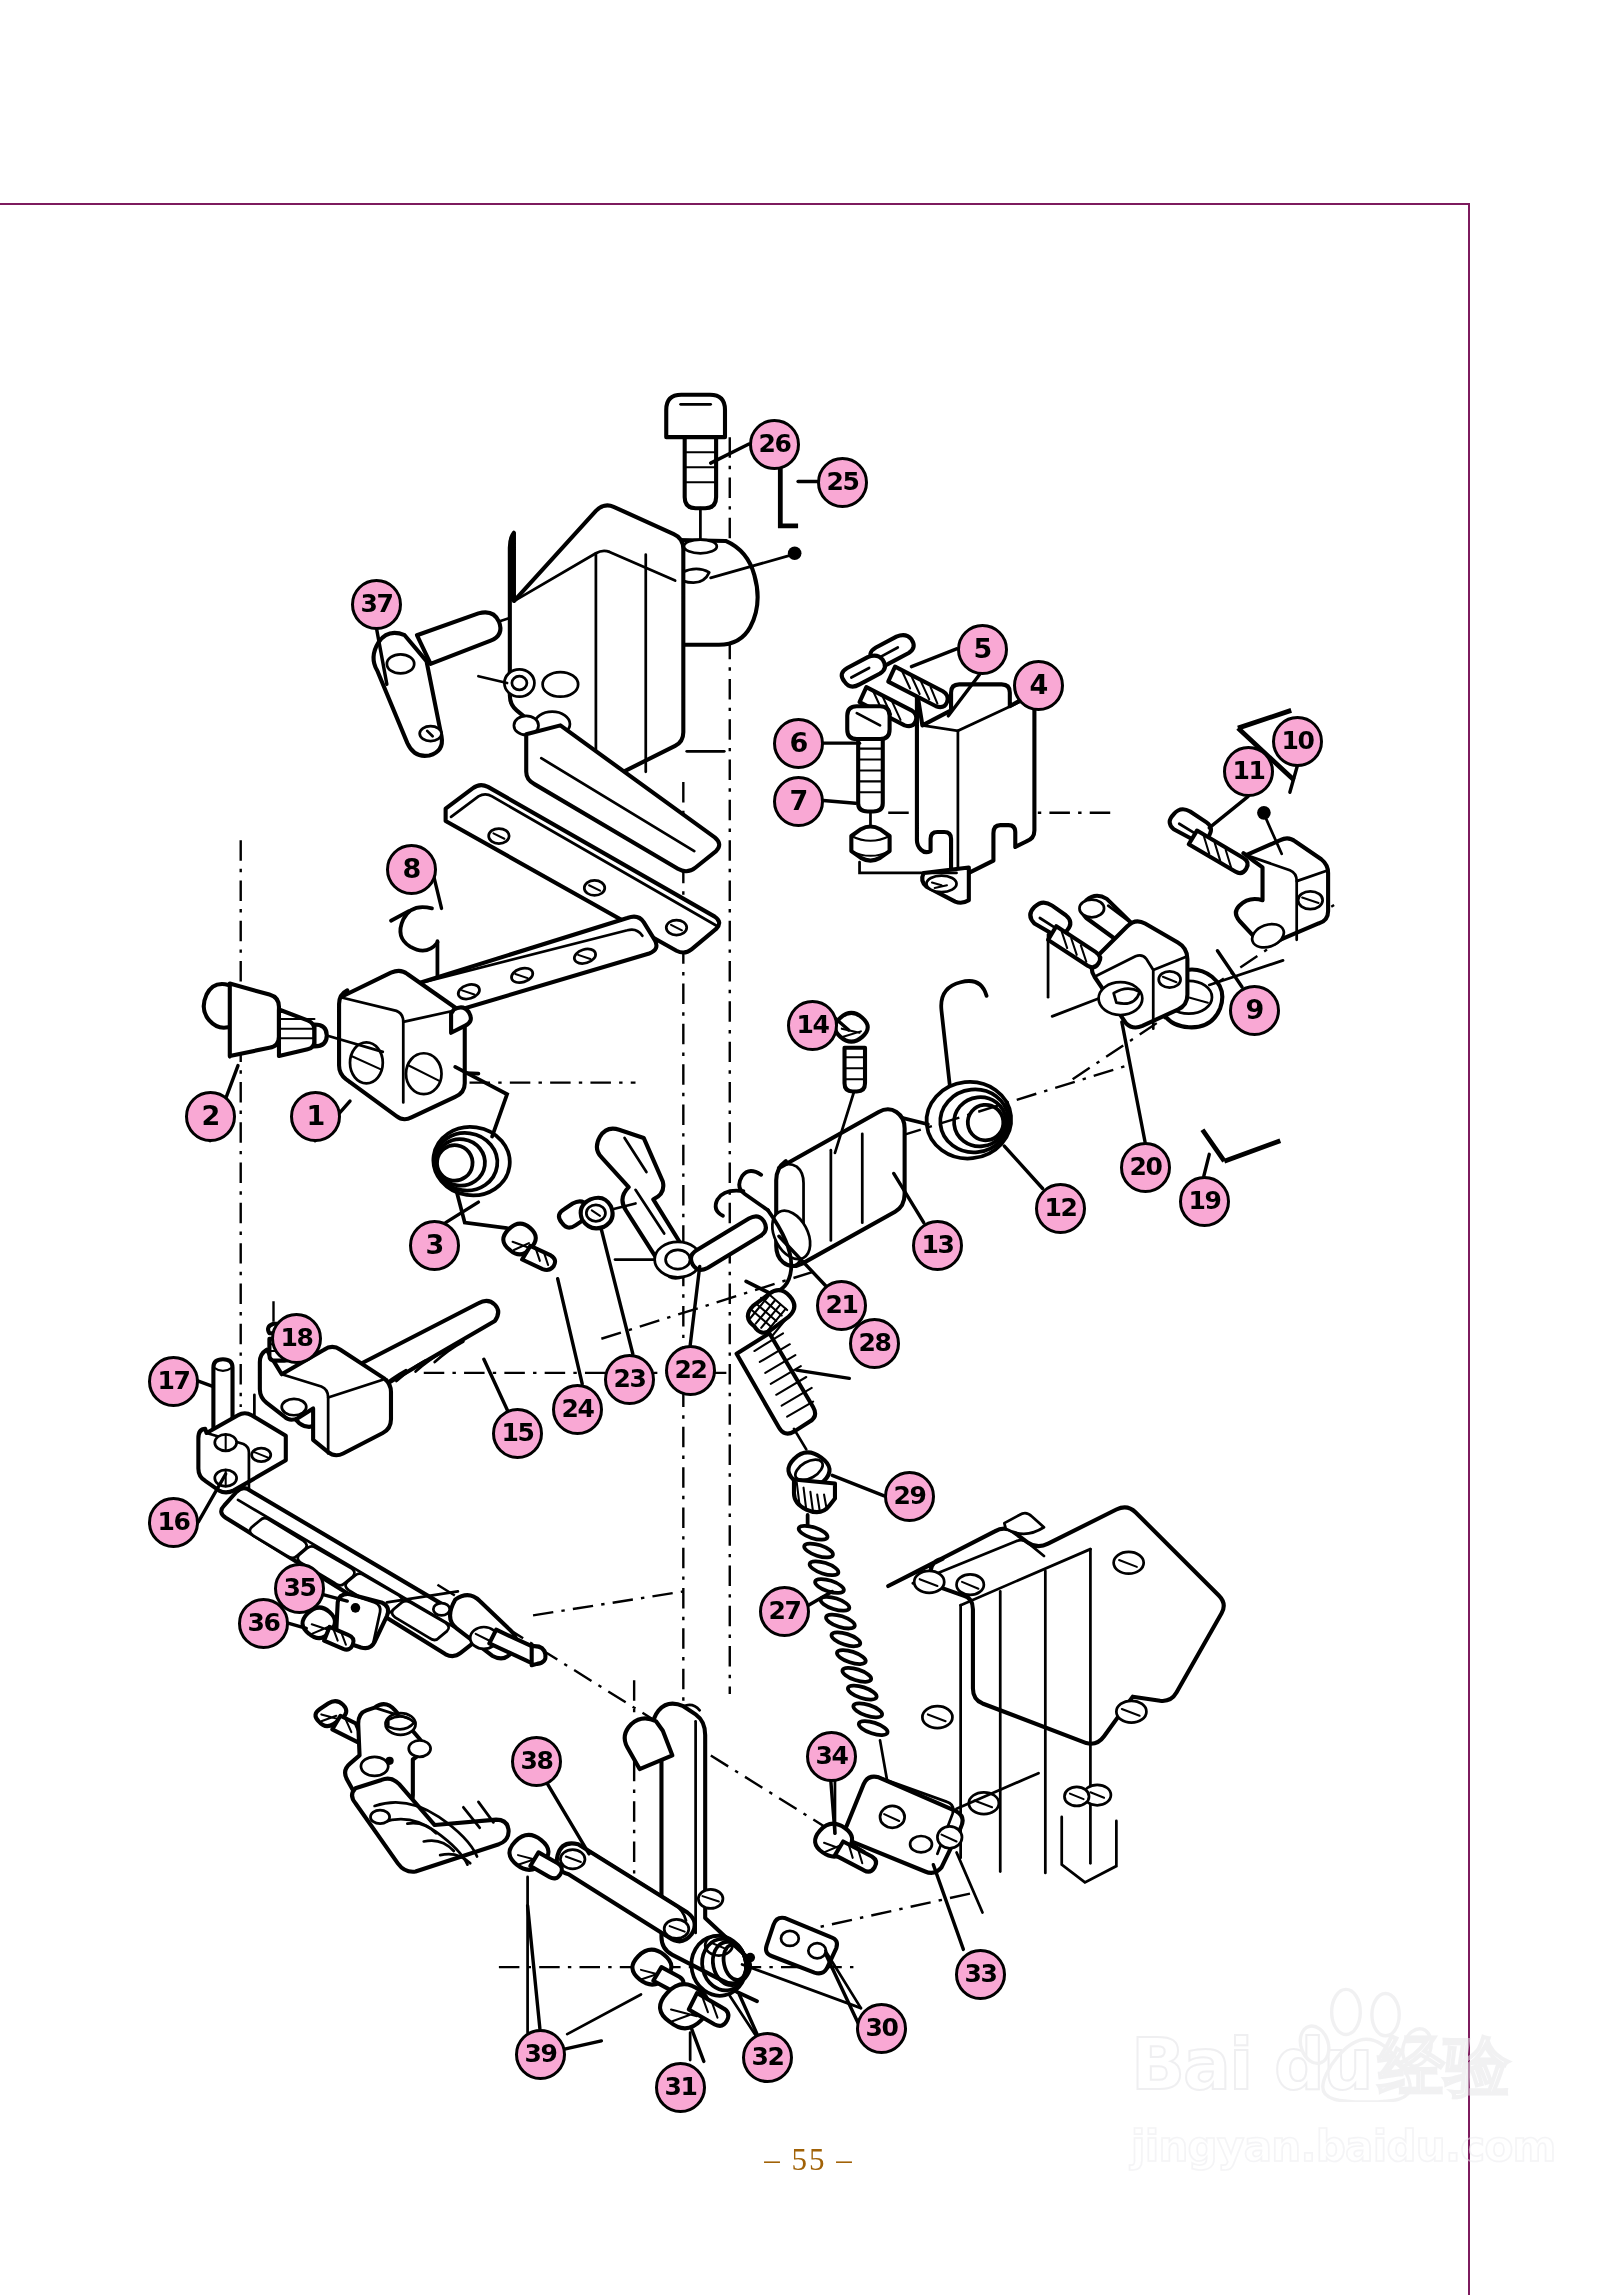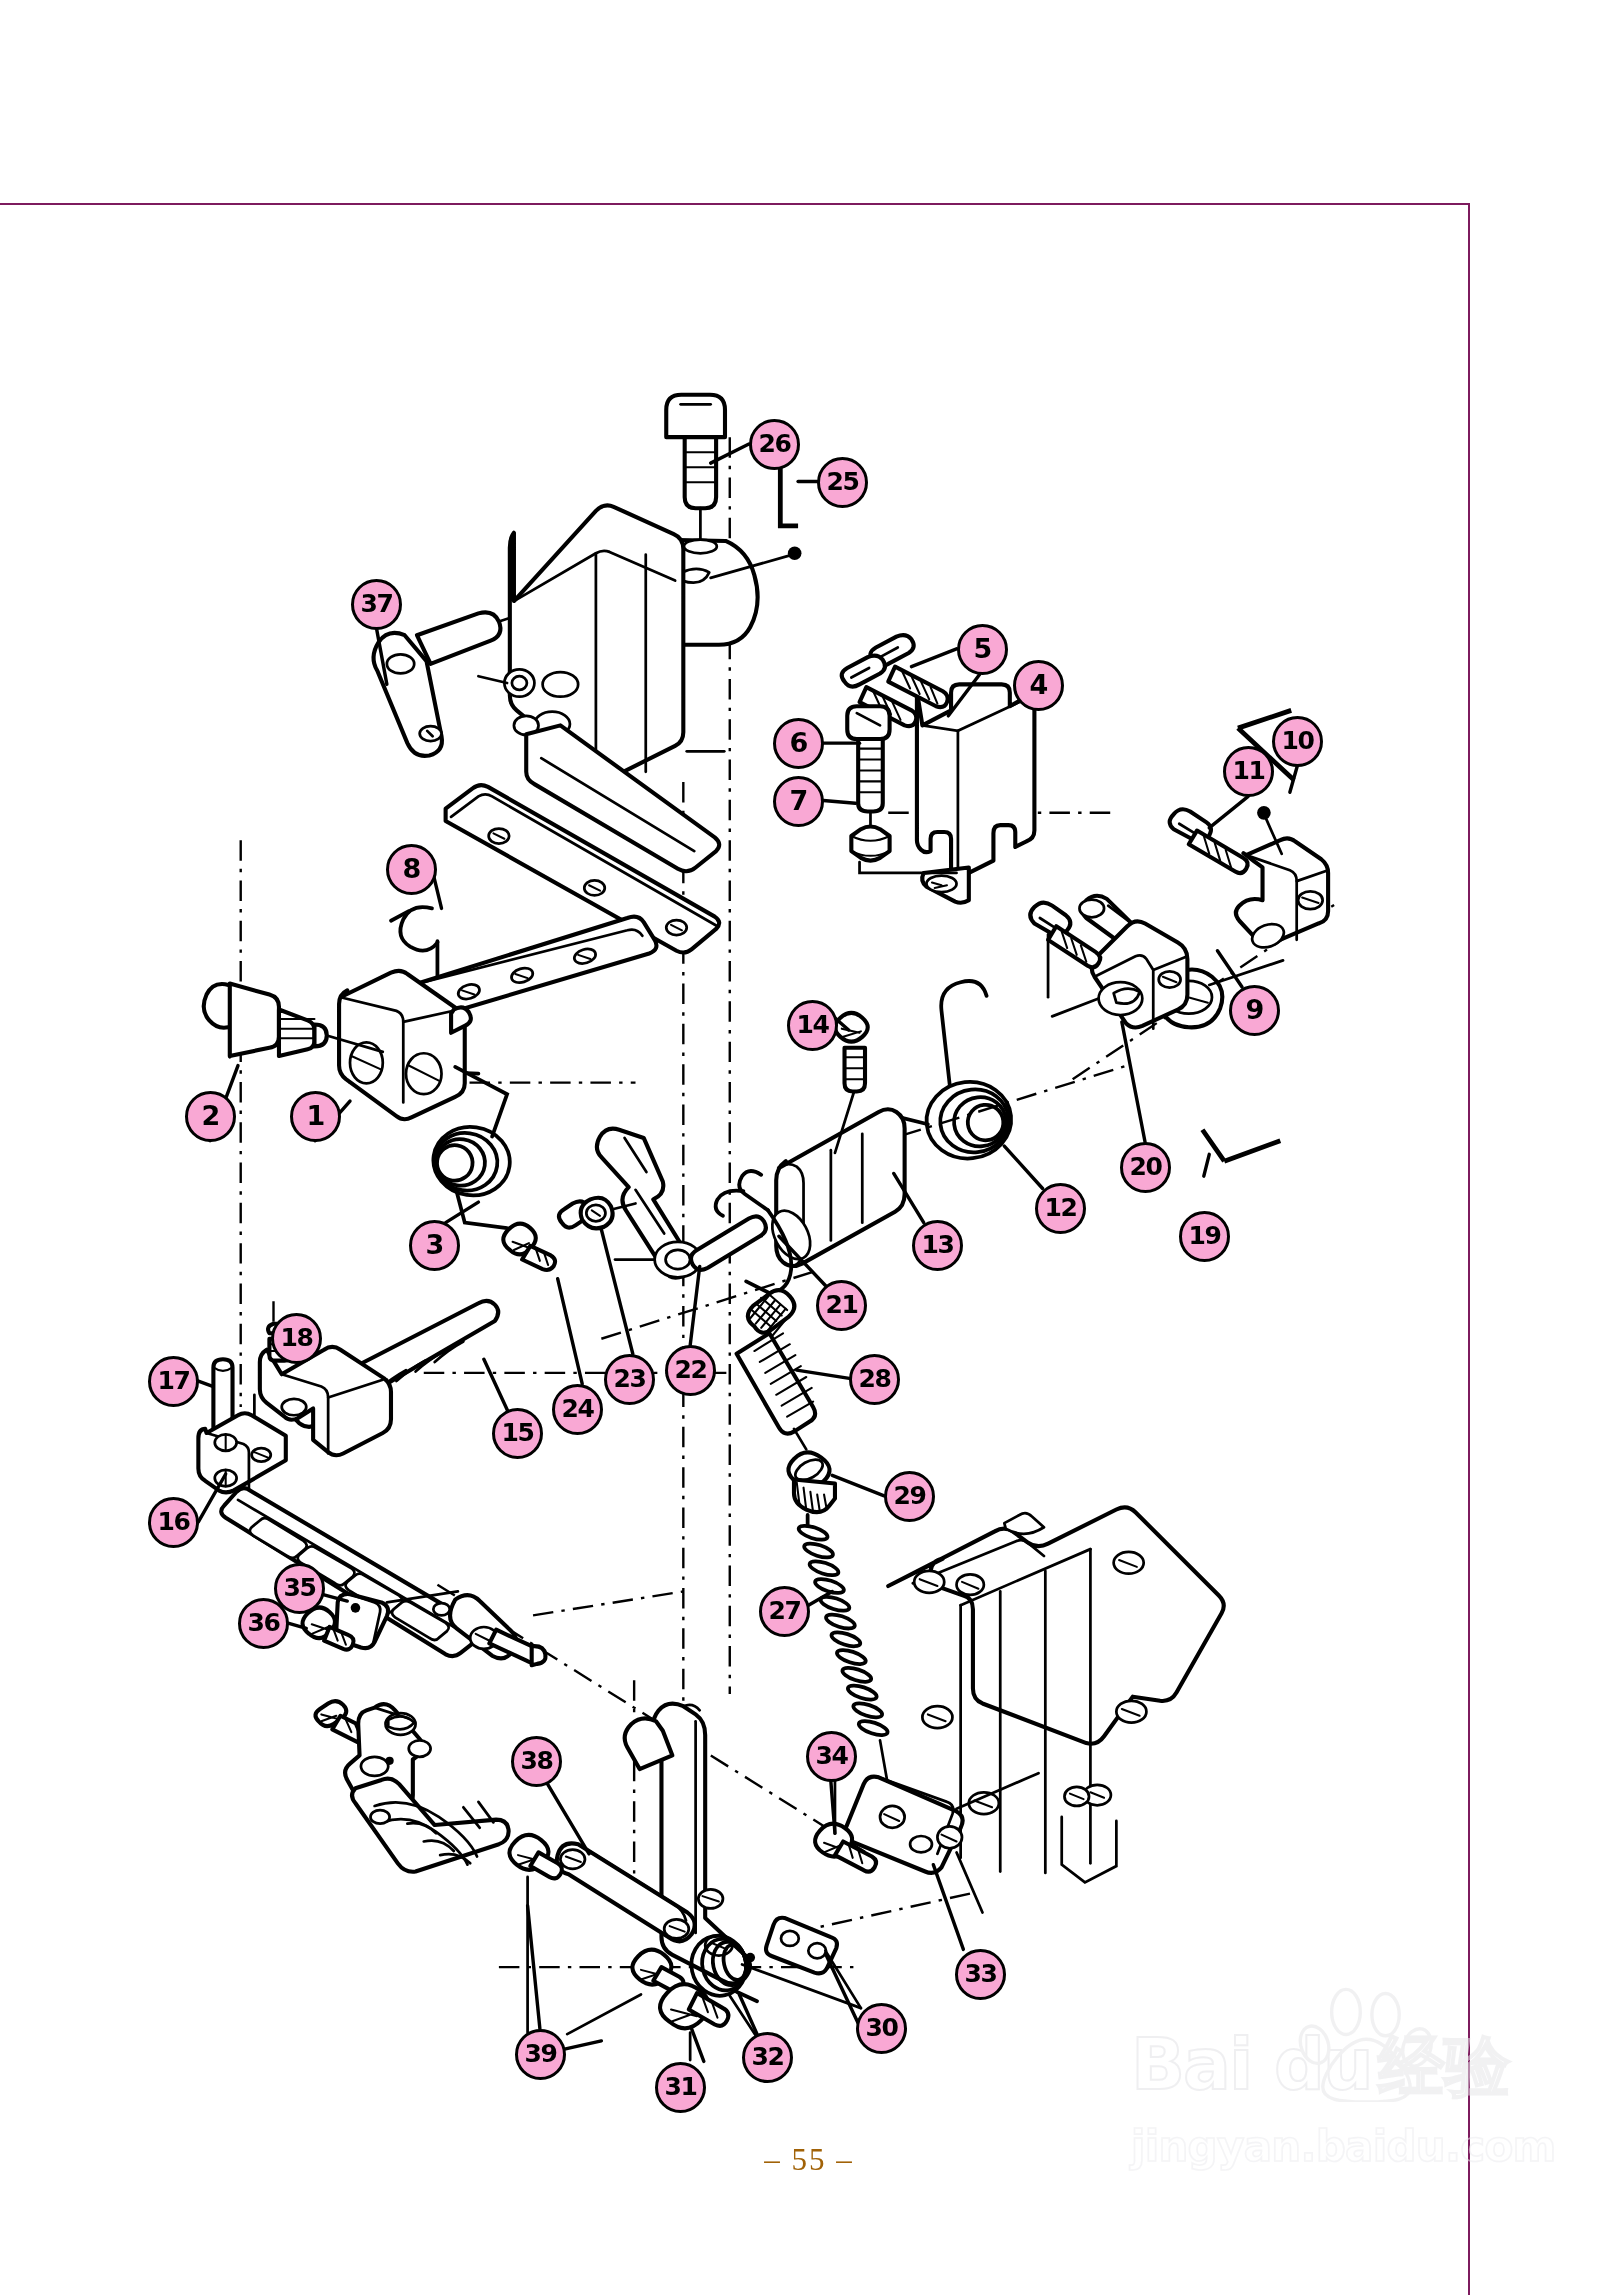--- a/index.html
+++ b/index.html
@@ -657,30 +657,30 @@
       <div class="callout" style="left: 1254px; top: 1010px;">9</div>
       <div class="callout two-digit" style="left: 1297px; top: 741px;">10</div>
       <div class="callout two-digit" style="left: 1248px; top: 771px;">11</div>
       <div class="callout two-digit" style="left: 1060px; top: 1208px;">12</div>
       <div class="callout two-digit" style="left: 937px; top: 1245px;">13</div>
       <div class="callout two-digit" style="left: 812px; top: 1025px;">14</div>
       <div class="callout two-digit" style="left: 517px; top: 1433px;">15</div>
       <div class="callout two-digit" style="left: 173px; top: 1522px;">16</div>
       <div class="callout two-digit" style="left: 173px; top: 1381px;">17</div>
       <div class="callout two-digit" style="left: 296px; top: 1338px;">18</div>
-      <div class="callout two-digit" style="left: 1204px; top: 1236px; text-align: center;">19</div>
+      <div class="callout two-digit" style="left: 1204px; top: 1201px; text-align: center;">19</div>
       <div class="callout two-digit" style="left: 1145px; top: 1167px;">20</div>
       <div class="callout two-digit" style="left: 841px; top: 1305px;">21</div>
       <div class="callout two-digit" style="left: 690px; top: 1370px;">22</div>
       <div class="callout two-digit" style="left: 629px; top: 1379px;">23</div>
       <div class="callout two-digit" style="left: 577px; top: 1409px;">24</div>
       <div class="callout two-digit" style="left: 842px; top: 482px;">25</div>
       <div class="callout two-digit" style="left: 774px; top: 444px;">26</div>
       <div class="callout two-digit" style="left: 784px; top: 1611px;">27</div>
-      <div class="callout two-digit" style="left: 874px; top: 1379px;">28</div>
+      <div class="callout two-digit" style="left: 874px; top: 1343px;">28</div>
       <div class="callout two-digit" style="left: 909px; top: 1496px;">29</div>
       <div class="callout two-digit" style="left: 881px; top: 2028px;">30</div>
       <div class="callout two-digit" style="left: 680px; top: 2087px; text-align: center;">31</div>
       <div class="callout two-digit" style="left: 767px; top: 2057px;">32</div>
       <div class="callout two-digit" style="left: 980px; top: 1974px;">33</div>
       <div class="callout two-digit" style="left: 831px; top: 1756px;">34</div>
       <div class="callout two-digit" style="left: 299px; top: 1588px;">35</div>
       <div class="callout two-digit" style="left: 263px; top: 1623px;">36</div>
       <div class="callout two-digit" style="left: 376px; top: 604px;">37</div>
       <div class="callout two-digit" style="left: 536px; top: 1761px;">38</div>

